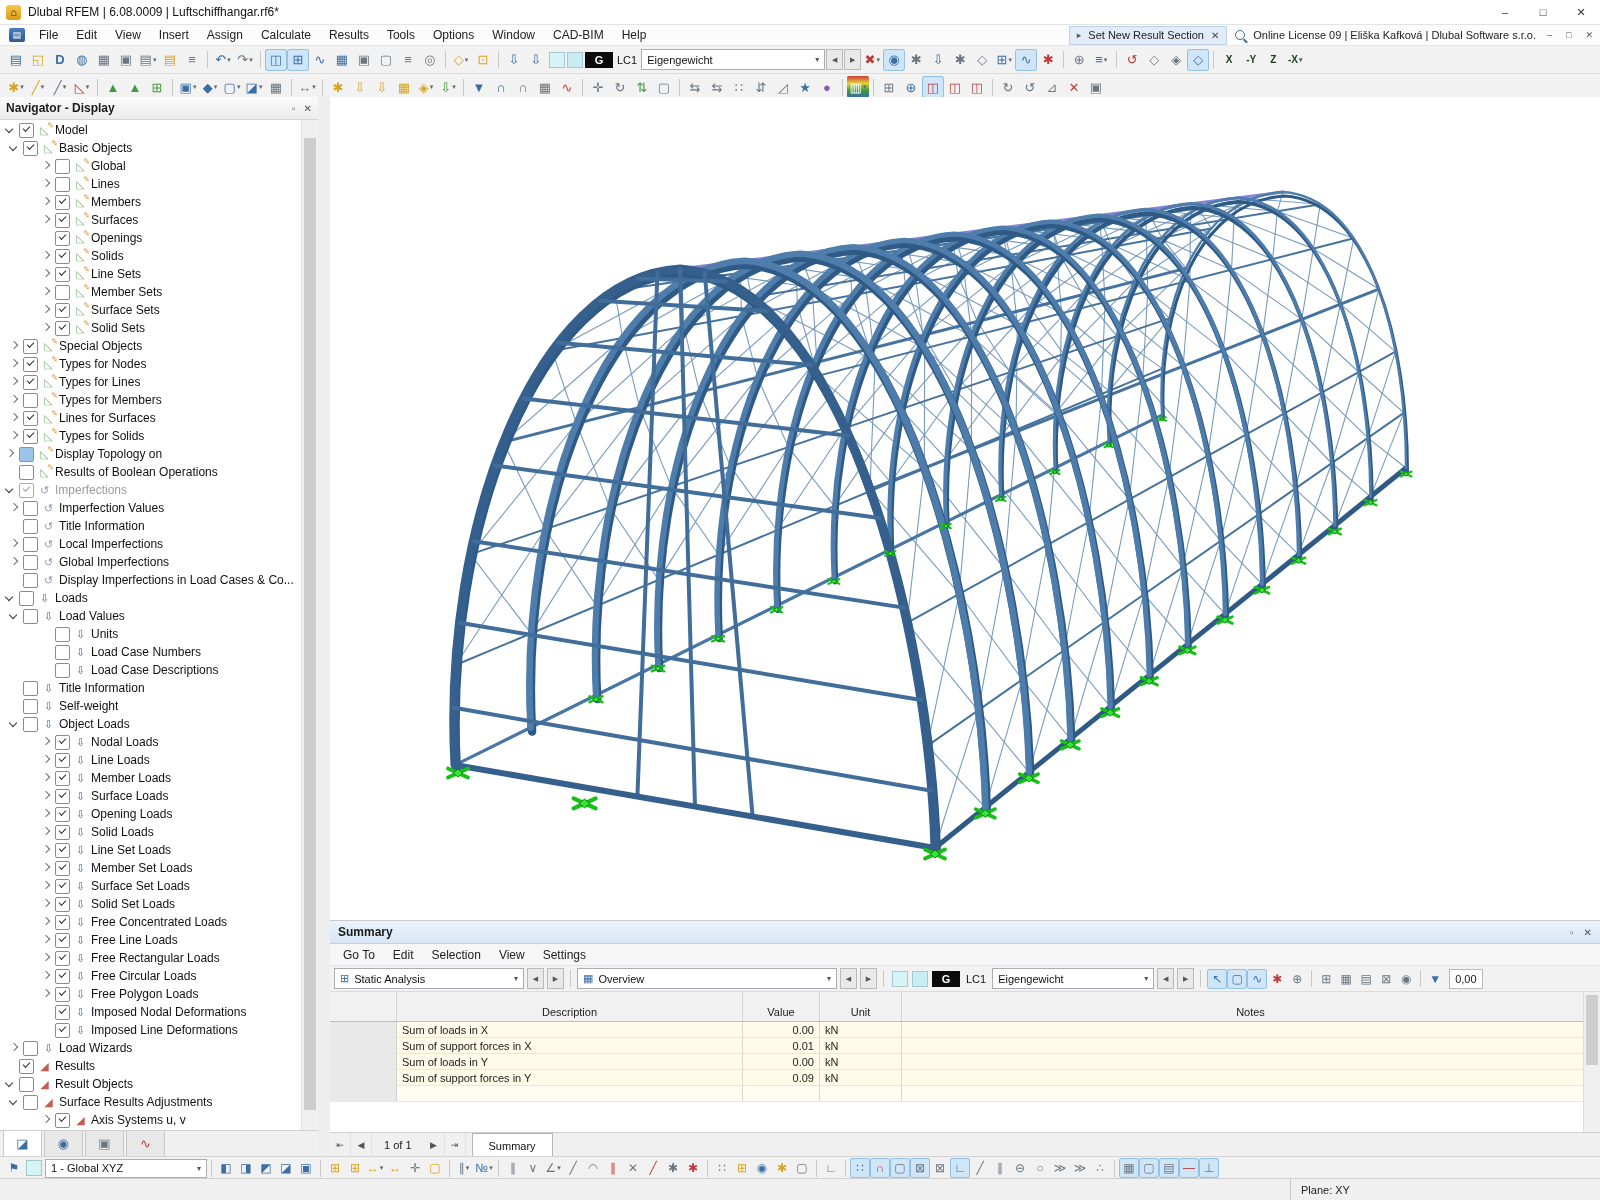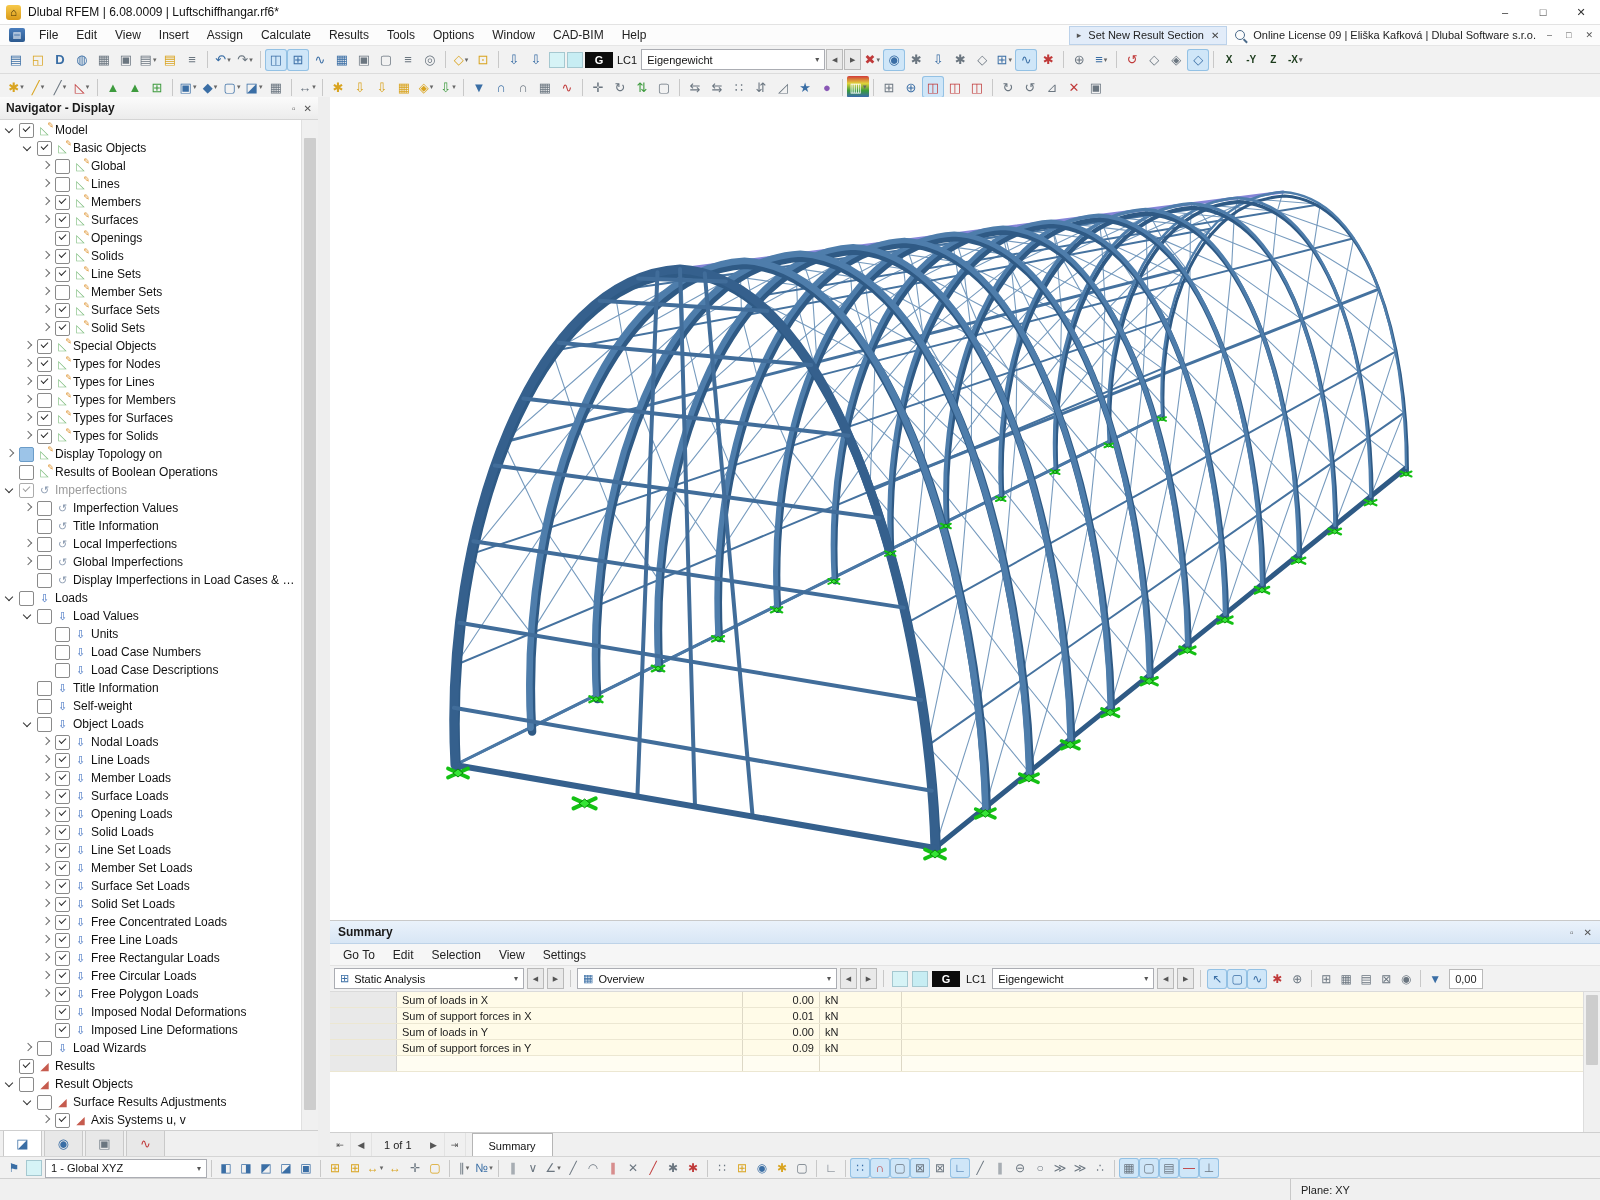--- a/index.html
+++ b/index.html
@@ -40,21 +40,21 @@
   .combo .chev{margin-left:auto;font-size:8px;color:#555;}
   .combo .cicon{font-size:11px;}
   .navbtn{width:15px;height:19px;border:1px solid #b9b9b9;background:#e9e9e9;font-size:7px;color:#555;display:flex;align-items:center;justify-content:center;margin-left:1px;}
   
   #navigator{position:absolute;left:0;top:97px;width:318px;bottom:43px;background:#f2f2f2;border-right:1px solid #c9c9c9;display:flex;flex-direction:column;}
   .nav-head{height:22px;background:linear-gradient(#fbfbfb,#ececec);border-bottom:1px solid #d5d5d5;display:flex;align-items:center;padding:0 6px;font-weight:bold;color:#1a1a1a;}
   .nav-head .sp{margin-left:auto;display:flex;gap:8px;font-weight:normal;color:#555;font-size:10px;}
   .nav-body{flex:1;background:#fff;position:relative;overflow:hidden;}
   .tree{position:absolute;left:0;top:1px;right:16px;bottom:0;overflow:hidden;text-align:center;}
   .trow{display:flex;align-items:center;height:18px;gap:3px;padding-left:4px;white-space:nowrap;overflow:hidden;}
-  .trow.d1{padding-left:22px;} .trow.d2{padding-left:40px;}
+  .trow.d1{padding-left:8px;} .trow.d2{padding-left:40px;}
   .exp{width:12px;height:12px;position:relative;flex:none;}
   .exp i{display:none;position:absolute;left:3px;top:2px;width:5px;height:5px;border-right:1.5px solid #6e6e6e;border-bottom:1.5px solid #6e6e6e;transform:rotate(-45deg);}
   .closed .exp i{display:block;}
   .open .exp i{display:block;transform:rotate(45deg);border-color:#333;left:2px;}
   .cb{width:13px;height:13px;border:1px solid #8a8a8a;background:#fff;border-radius:2px;position:relative;flex:none;}
   .on .cb::after{content:"";position:absolute;left:2.5px;top:2.5px;width:6px;height:3px;border-left:1.6px solid #2b2b2b;border-bottom:1.6px solid #2b2b2b;transform:rotate(-45deg);}
   .gray .cb{border-color:#ababab;}
   .gray .cb::after{content:"";position:absolute;left:2.5px;top:2.5px;width:6px;height:3px;border-left:1.6px solid #a0a0a0;border-bottom:1.6px solid #a0a0a0;transform:rotate(-45deg);}
   .part .cb{background:#9cc4e8;border-color:#6b9cc8;}
   .ticon{width:15px;height:14px;position:relative;flex:none;font-size:11px;line-height:14px;text-align:center;}
@@ -616,21 +616,21 @@
         <span class="cb"></span>
         <span class="ticon"></span>
         <span class="tlabel">Types for Members</span>
       </div>
         <div class="trow d1 closed on ic-m">
         <span class="exp">
             <i></i>
           </span>
         <span class="cb"></span>
         <span class="ticon"></span>
-        <span class="tlabel">Types for Surfaces</span>
+        <span class="tlabel">Lines for Surfaces</span>
       </div>
         <div class="trow d1 closed on ic-m">
         <span class="exp">
             <i></i>
           </span>
         <span class="cb"></span>
         <span class="ticon"></span>
         <span class="tlabel">Types for Solids</span>
       </div>
         <div class="trow d0 closed part ic-m">
@@ -1474,20 +1474,27 @@
         <span class="tbi sep">
           <b style="font-weight:inherit;font-style:normal;"></b>
         </span>
         <span class="tbi c-blue sm">
           <b style="font-weight:inherit;font-style:normal;">▼</b>
         </span>
       </span>
     <span class="zero-chip">0,00</span>
   </div>
   <div class="sum-table">
+    <div class="grid">
+      <span class="th"></span>
+      <span class="th">Description</span>
+      <span class="th">Value</span>
+      <span class="th">Unit</span>
+      <span class="th">Notes</span>
+    </div>
     <div>
 
     <div class="dr grid">
         <span class="c0"></span>
         <span class="c1">Sum of loads in X</span>
         <span class="c2">0.00</span>
         <span class="c3">kN</span>
         <span class="c4"></span>
       </div>
         <div class="dr grid">

